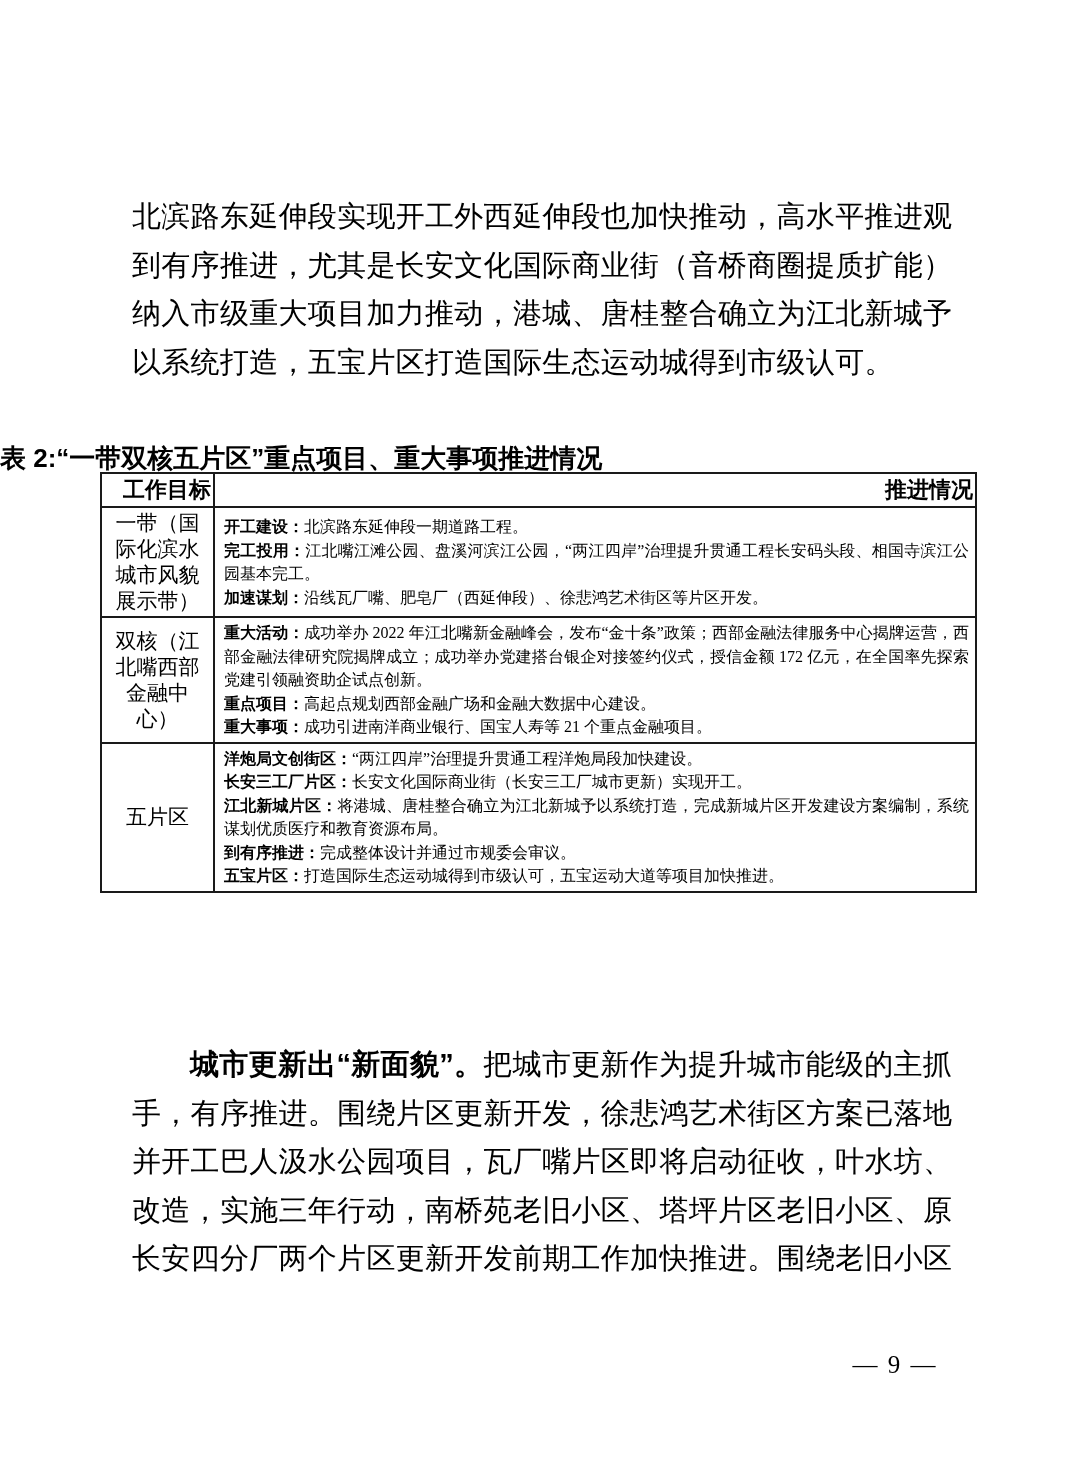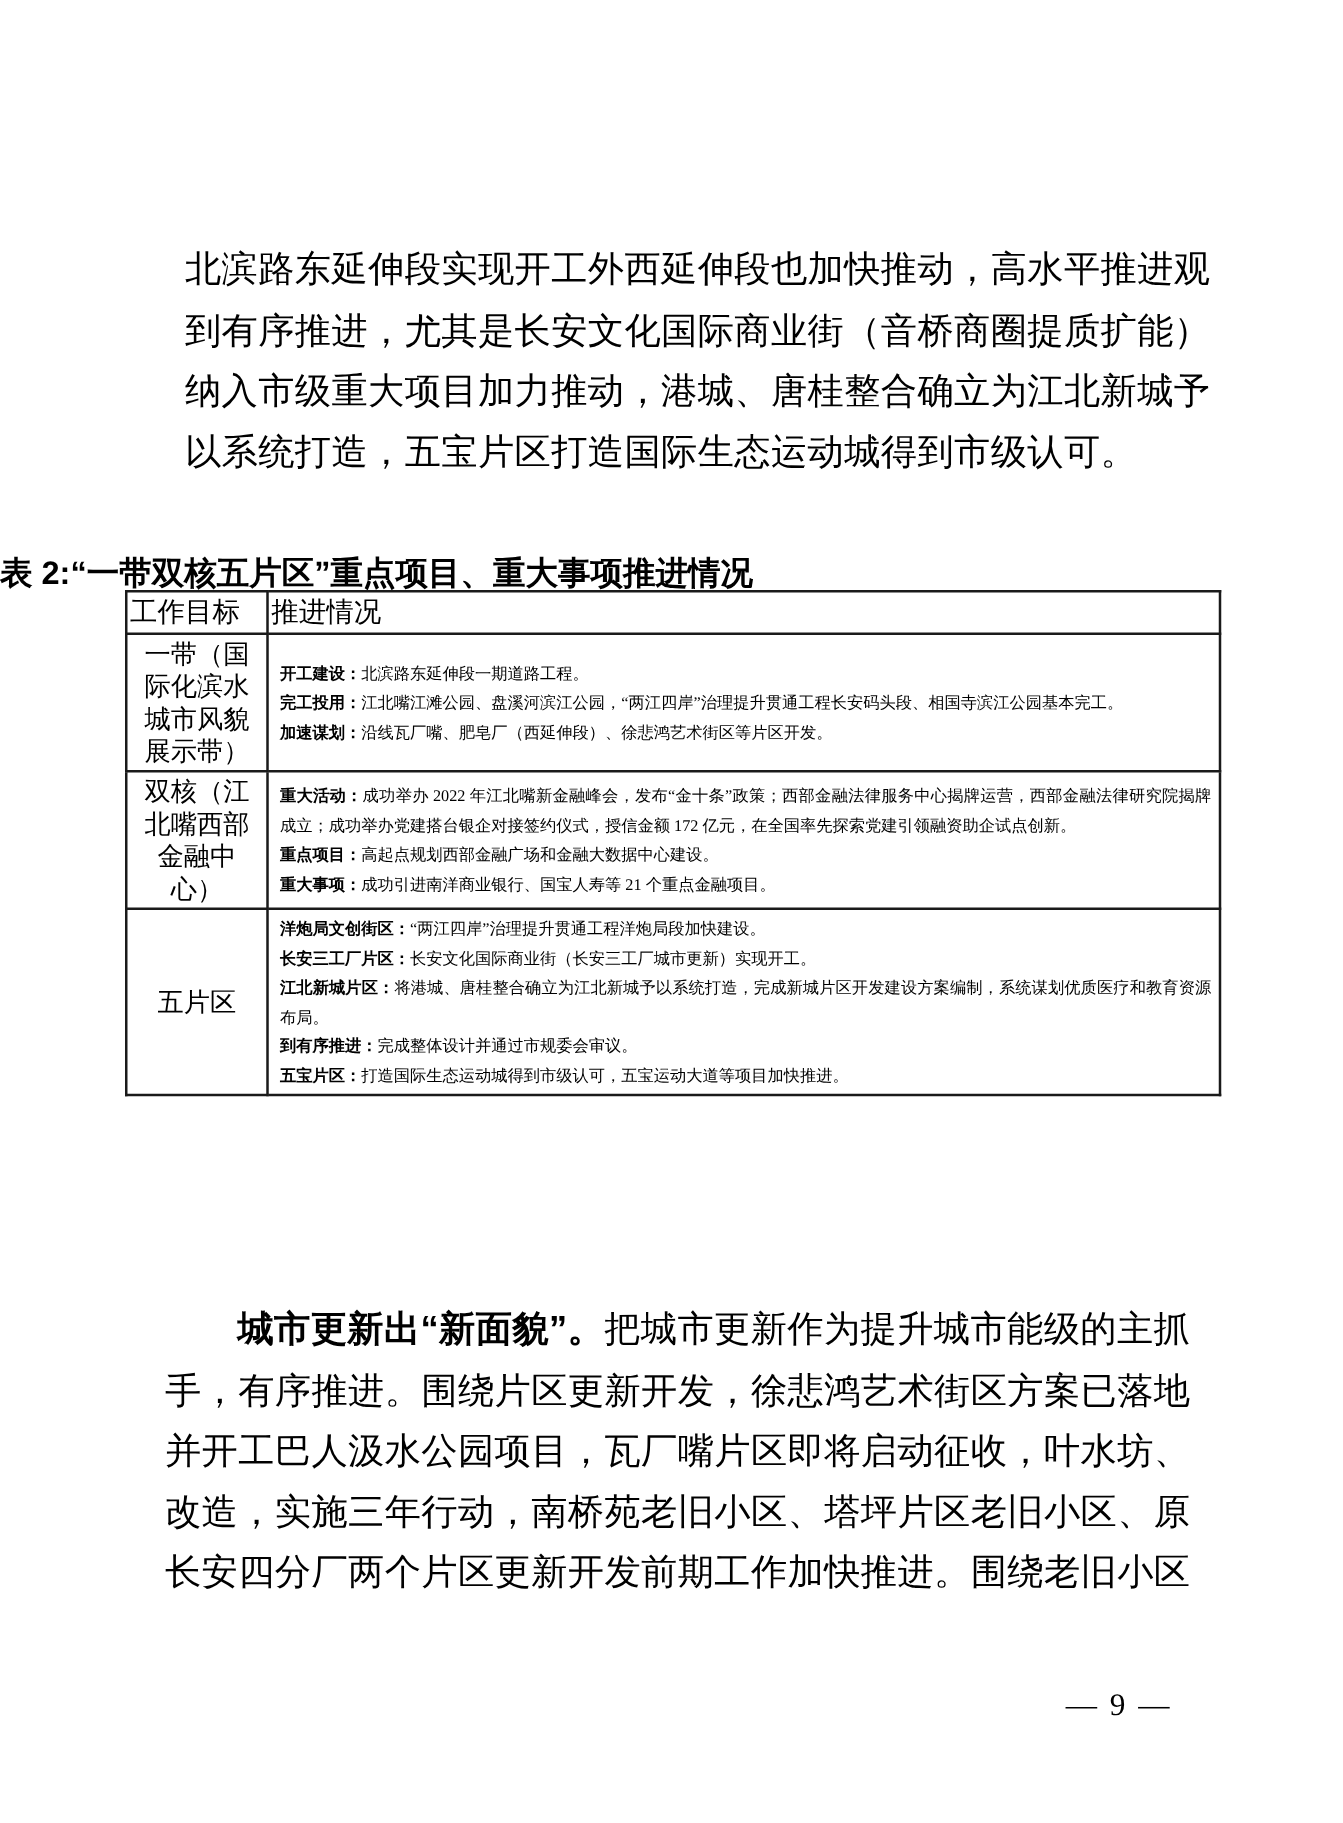--- a/index.html
+++ b/index.html
@@ -6,21 +6,21 @@
   .page {
     position:relative;
     width:1074px; height:1458px;
     margin:0 auto;
     background:#ffffff;
     color:#000;
     font-family:"Liberation Serif","DejaVu Serif",serif;
     overflow:hidden;
   }
   .para { position:absolute; left:132px; width:840px; }
-  #para1 { top:192px;margin-left:16px; }
+  #para1 { top:192px; }
   #para2 { top:1040px; }
   .para .line {
     height:48.5px; line-height:48.5px;
     font-size:29px; letter-spacing:0.3px;
     white-space:nowrap;
   }
   #para2 .line:first-child { text-indent:58px; }
   .para .line b {
     font-family:"Liberation Sans","DejaVu Sans",sans-serif;
     font-weight:700;
@@ -32,31 +32,31 @@
   }
   table.tbl {
     position:absolute; top:472px; left:100px;
     width:877px;
     border-collapse:collapse; table-layout:fixed;
     background:#fff;
   }
   .tbl th, .tbl td { border:2px solid #1a1a1a; vertical-align:middle; }
   .tbl thead th {
     height:30px; padding:1px 2px;
-    font-size:22px; font-weight:400; text-align:left;
+    font-size:22px; font-weight:700; text-align:right;
     font-family:"Liberation Sans","DejaVu Sans",sans-serif;
   }
   .col-goal { width:107px; }
   td.goal-cell {
     text-align:center;
     font-size:21px; line-height:26px;
     padding:2px 6px;
   }
   td.status-cell {
-    font-size:13px; line-height:23.5px;
+    font-size:16px; line-height:23.5px;
     padding:3px 6px 3px 9px;
   }
   td.status-cell .item { text-align:justify; }
   td.status-cell .item b {
     font-family:"Liberation Sans","DejaVu Sans",sans-serif;
     font-weight:700;
   }
   .footer {
     position:absolute; top:1350px; left:780px; width:230px;
     text-align:center;

